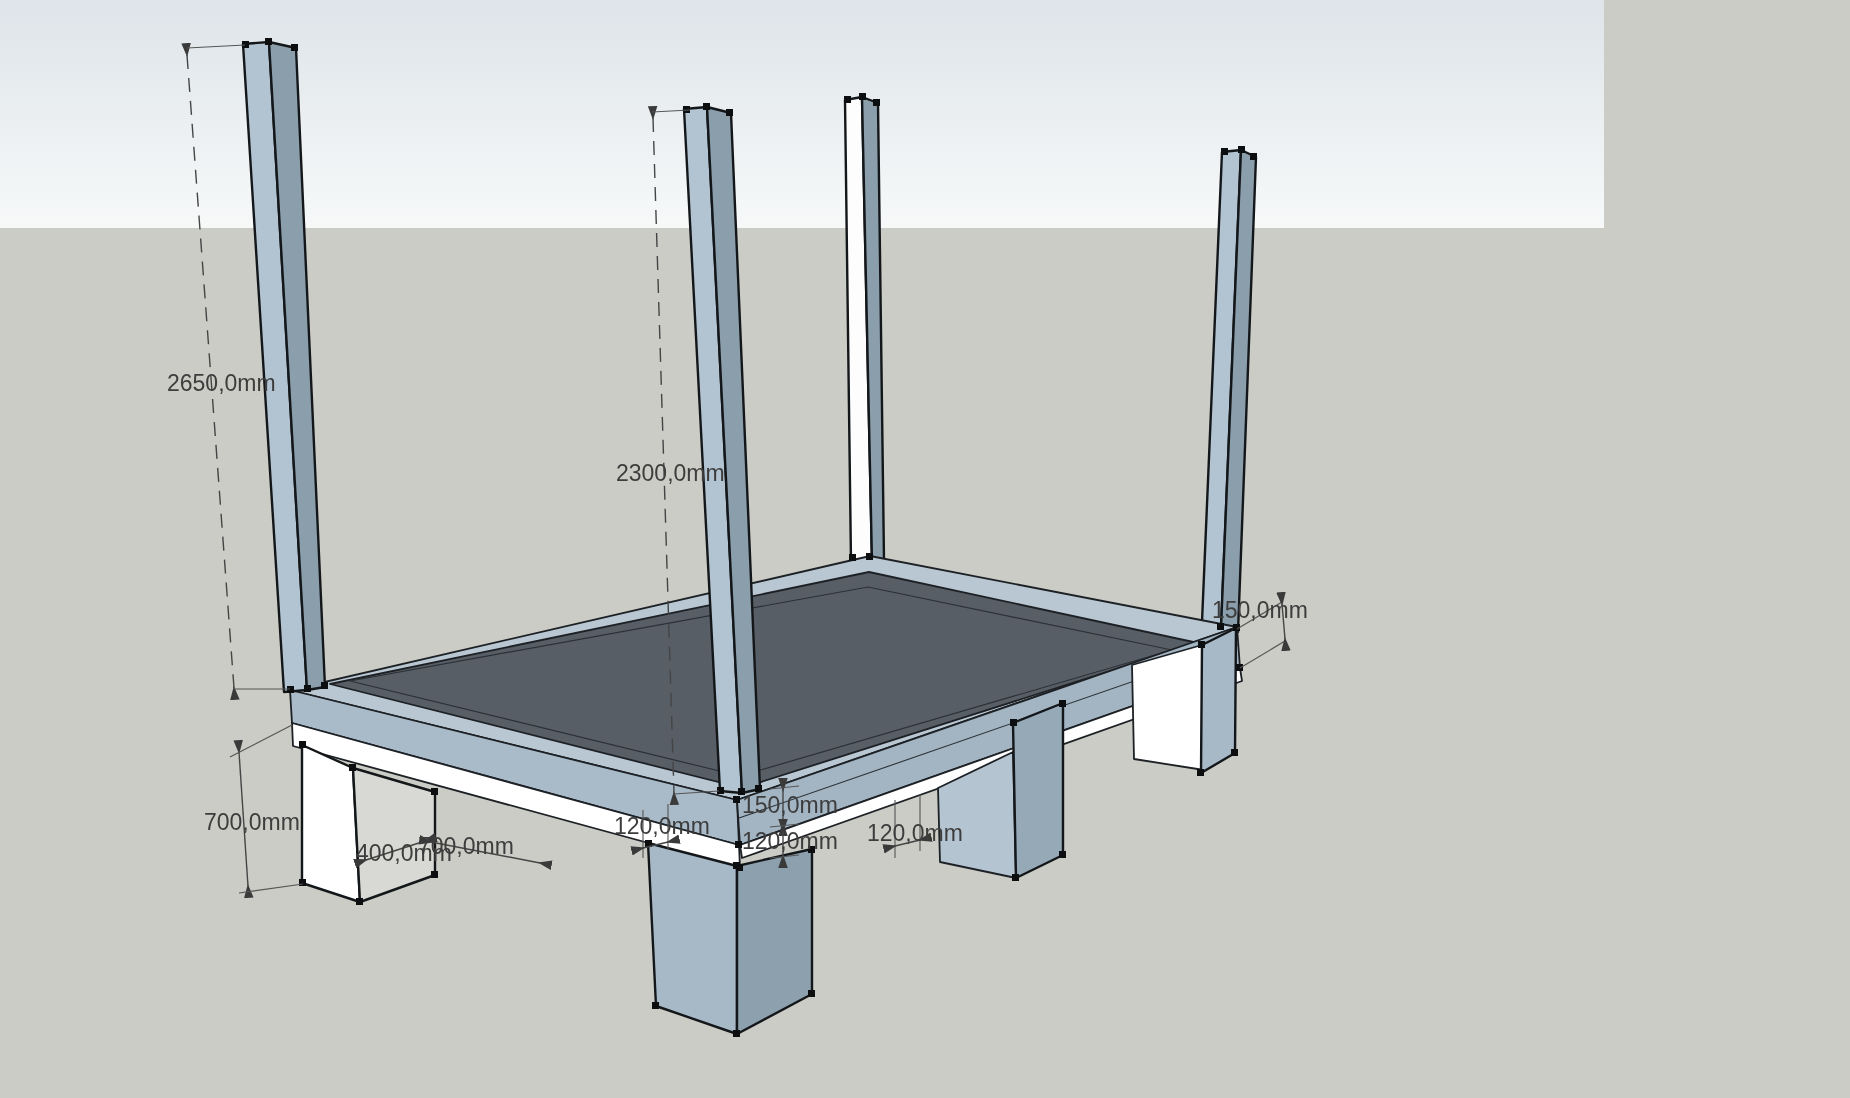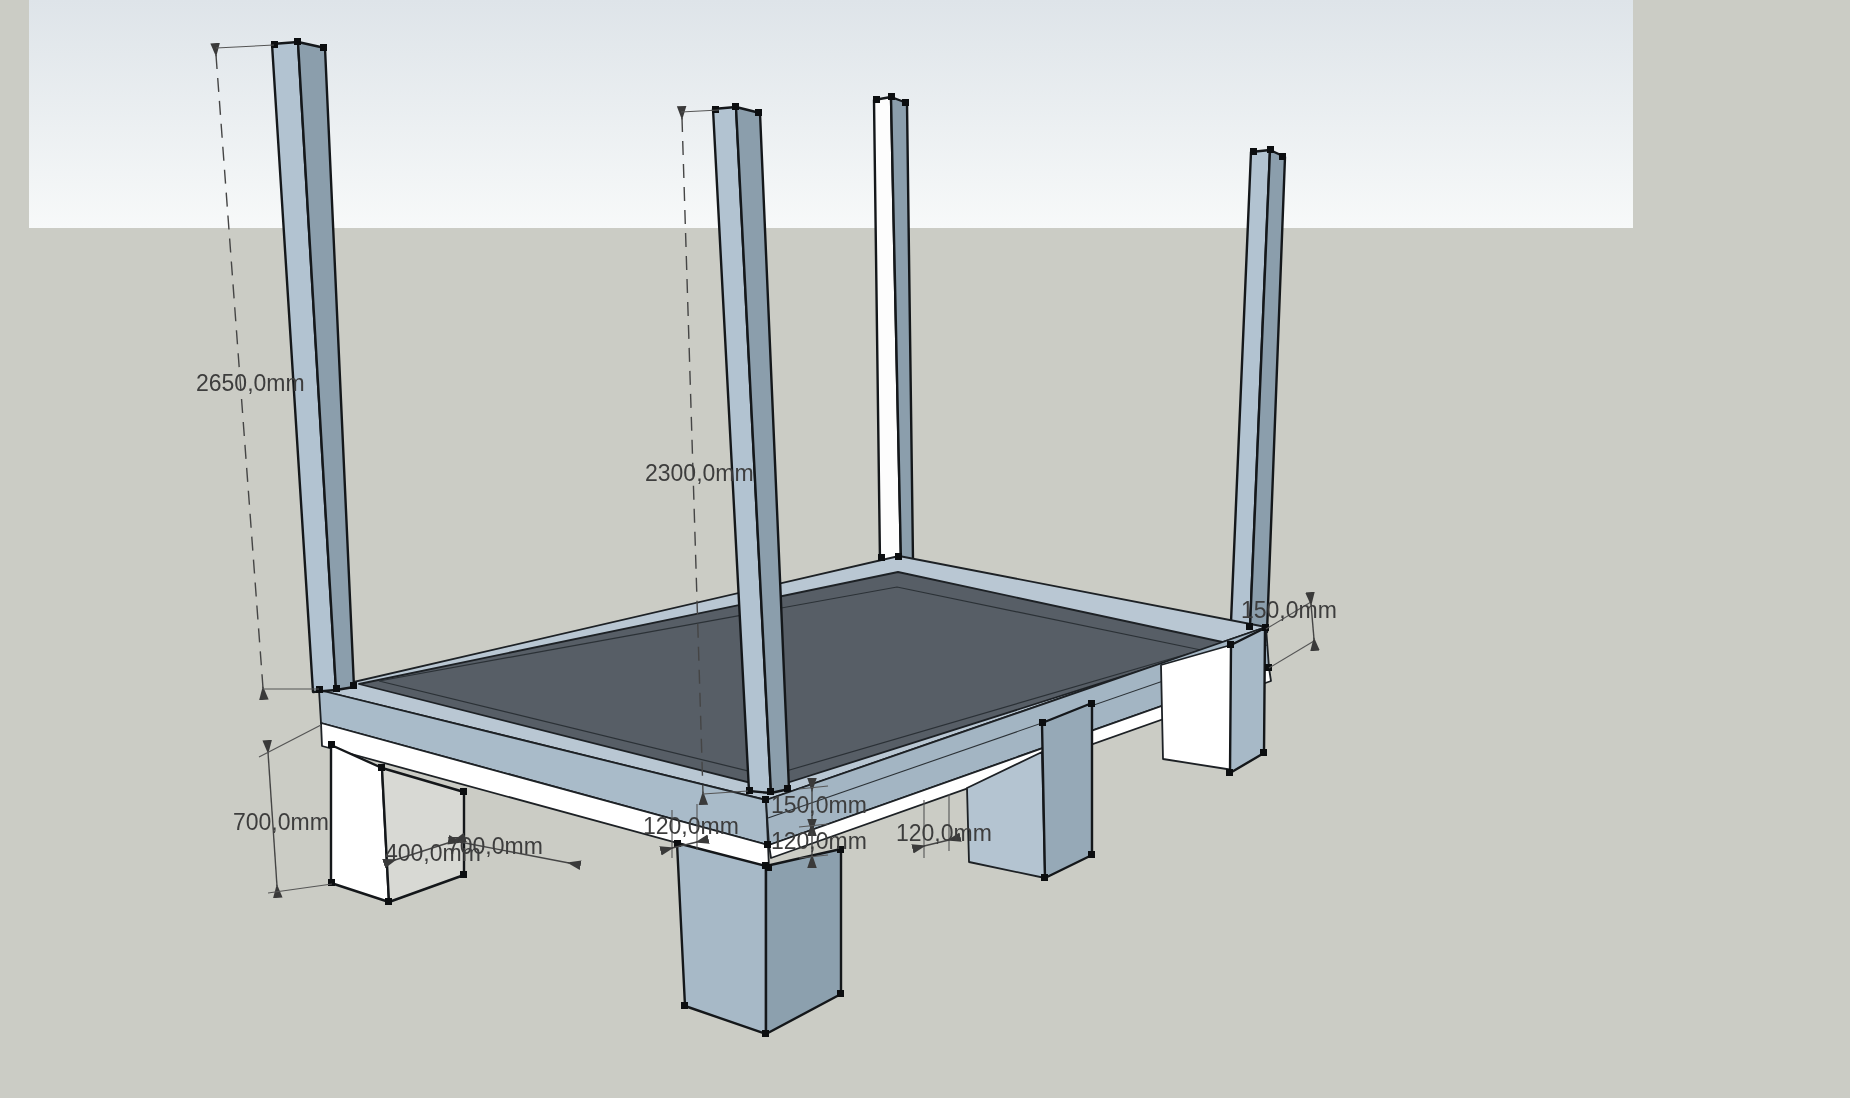--- a/index.html
+++ b/index.html
@@ -1,16 +1,16 @@
 <!DOCTYPE html>
 <html><head>
 <meta charset="utf-8">
 <style>
   html,body{margin:0;padding:0;background:#cbccc5;}
-  .viewport{position:relative;width:1604px;height:1098px;overflow:hidden;margin-left:29px;}
+  .viewport{position:relative;width:1604px;height:1098px;overflow:hidden;}
   svg{display:block;width:1850px;height:1098px;}
   text{font-family:"Liberation Sans","DejaVu Sans",sans-serif;font-size:23px;fill:#3d3d3d;}
   .edge{stroke:#1d2125;stroke-width:1.8;stroke-linejoin:round;}
   .edge-heavy{stroke:#14171a;stroke-width:2.4;stroke-linejoin:round;}
   .dimline{stroke:#454545;stroke-width:1.4;fill:none;}
   .dimdash{stroke:#454545;stroke-width:1.4;fill:none;stroke-dasharray:14 9;}
   .tick{stroke:#555;stroke-width:1.1;fill:none;}
   .vmark{fill:#0c0e10;}
 </style>
 </head>

